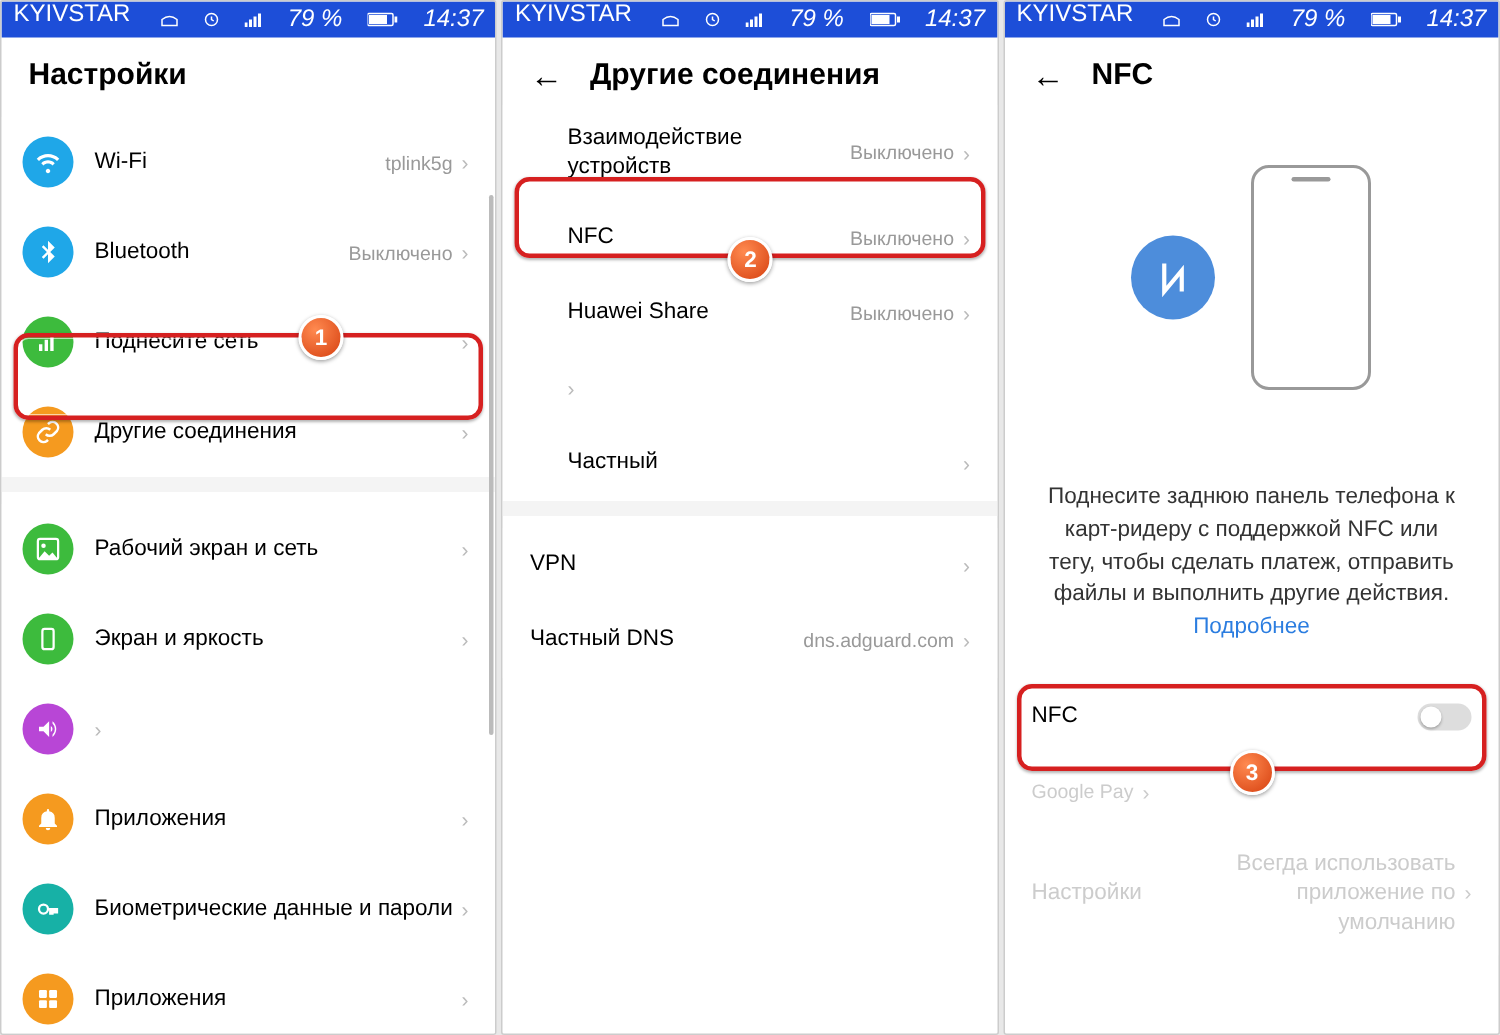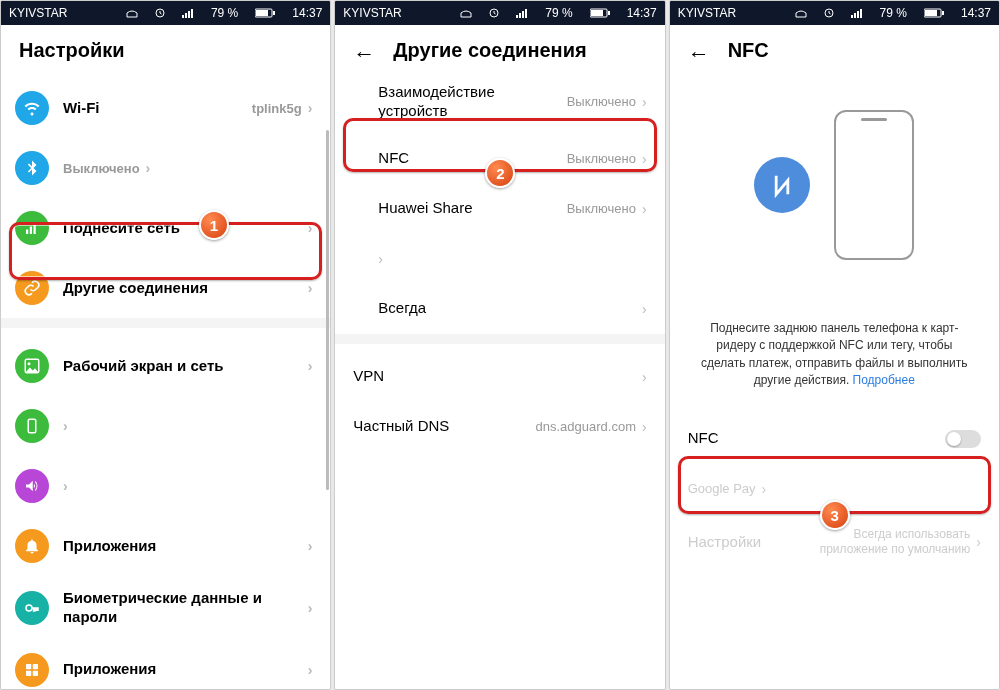--- a/index.html
+++ b/index.html
@@ -1,46 +1,46 @@
 <!DOCTYPE html>
 <html><head>
 <meta charset="utf-8">
 <style>
   * { box-sizing: border-box; margin: 0; padding: 0; }
   body { background: #e8e8e8; font-family: -apple-system, "Helvetica Neue", Arial, sans-serif; width: 1000px; height: 690px; display: flex; gap: 3px; padding: 0; }
   .phone { position: relative; background: #fff; flex: 1; border: 1px solid #ccc; border-radius: 2px; display: flex; flex-direction: column; overflow: hidden; }
-  .statusbar { background: #0f172a; color: #fff; height: 24px; display: flex; align-items: center; justify-content: space-between; padding: 0 8px; font-size: 12px; font-weight: 500; }
-  .status-right { display: flex; align-items: center; gap: 17px; }
+  .statusbar { background: #1d4ed8; color: #fff; height: 24px; display: flex; justify-content: space-between; padding: 0 8px; font-size: 16px; font-weight: 500; }
+  .status-right { display: flex; align-items: center; gap: 17px; font-style: italic; }
   .status-right svg { display: block; }
   .header { display: flex; align-items: center; padding: 14px 18px 8px; font-size: 20px; font-weight: 600; color: #000; gap: 18px; }
   .header .back { font-size: 22px; font-weight: 400; line-height: 1; }
   .content { flex: 1; overflow: hidden; position: relative; }
   .group { background: #fff; margin-top: 8px; }
   .group:first-child { margin-top: 0; padding-left: 25px; }
   .row { display: flex; align-items: center; padding: 13px 18px; min-height: 50px; position: relative; }
-  .row.with-icon { padding-left: 14px; font-weight: bold; }
+  .row.with-icon { padding-left: 14px; }
   .icon { width: 34px; height: 34px; border-radius: 50%; display: flex; align-items: center; justify-content: center; color: #fff; margin-right: 14px; flex-shrink: 0; }
   .icon svg { width: 18px; height: 18px; }
   .label { flex: 1; font-size: 15px; color: #000; line-height: 1.25; }
   .value { font-size: 13px; color: #999; margin-right: 6px; text-align: right; }
   .chev { color: #bbb; font-size: 14px; }
   .divider-gap { height: 10px; background: #f4f4f4; }
   .disabled .label, .disabled .value, .disabled .chev { color: #ccc; }
   .scroll-indicator { position: absolute; right: 1px; top: 60px; width: 3px; height: 360px; background: #bbb; border-radius: 2px; }
   .highlight { position: absolute; border: 3px solid #d62020; border-radius: 10px; pointer-events: none; box-shadow: inset 0 0 0 1px rgba(255,255,255,0.6), 0 1px 2px rgba(0,0,0,0.3); }
   .badge { position: absolute; width: 30px; height: 30px; border-radius: 50%; display: flex; align-items: center; justify-content: center; color: #fff; font-size: 15px; font-weight: bold; background: radial-gradient(circle at 35% 30%, #ff8a50, #d64010); border: 2px solid #fff; box-shadow: 0 1px 3px rgba(0,0,0,.4); pointer-events: none; z-index: 10; }
   .nfc-illustration { display: flex; justify-content: center; align-items: center; gap: 24px; padding: 40px 0 50px; }
   .nfc-logo { width: 56px; height: 56px; background: #4d8ddb; border-radius: 50%; display: flex; align-items: center; justify-content: center; color: #fff; font-weight: bold; }
   .phone-outline { width: 80px; height: 150px; border: 2px solid #999; border-radius: 12px; position: relative; }
   .phone-outline::before { content: ""; position: absolute; top: 6px; left: 50%; transform: translateX(-50%); width: 26px; height: 3px; background: #999; border-radius: 2px; }
-  .help-text { font-size: 12px; color: #333; text-align: center; padding: 10px 26px 16px; line-height: 1.45; }
+  .help-text { font-size: 15px; color: #333; text-align: center; padding: 10px 26px 16px; line-height: 1.45; }
   .help-text .link { color: #2b7de0; }
   .toggle { width: 36px; height: 18px; background: #ddd; border-radius: 10px; position: relative; }
   .toggle::after { content: ""; position: absolute; width: 14px; height: 14px; background: #fff; border-radius: 50%; top: 2px; left: 2px; box-shadow: 0 1px 2px rgba(0,0,0,.3); }
-  .value-multi { font-size: 12px; color: #ccc; text-align: right; line-height: 1.3; }
+  .value-multi { font-size: 15px; color: #ccc; text-align: right; line-height: 1.3; }
 </style>
 </head>
 <body>
 
 <div class="phone">
   <div class="statusbar">
     <span>KYIVSTAR</span>
     <div class="status-right">
       <svg width="12" height="10" viewBox="0 0 12 10">
           <path d="M1 9 L1 5 Q6 1 11 5 L11 9 Z" fill="none" stroke="#fff" stroke-width="1"></path>
@@ -79,20 +79,21 @@
         <span class="label">Wi-Fi</span>
         <span class="value">tplink5g</span>
         <span class="chev">›</span>
       </div>
       <div class="row with-icon">
         <div class="icon" style="background:#1fa7e8">
             <svg viewBox="0 0 24 24" fill="#fff">
               <path d="M12 2l6 6-4 4 4 4-6 6V14l-4 4-1.5-1.5L11 12 6.5 7.5 8 6l4 4V2z"></path>
             </svg>
           </div>
+        <span class="label">Bluetooth</span>
         <span class="value">Выключено</span>
         <span class="chev">›</span>
       </div>
       <div class="row with-icon">
         <div class="icon" style="background:#3dbb3d">
             <svg viewBox="0 0 24 24" fill="#fff">
               <path d="M4 20h3v-6H4v6zm5 0h3V10H9v10zm5 0h3V4h-3v16z"></path>
             </svg>
           </div>
         <span class="label">Поднесите сеть</span>
@@ -120,20 +121,21 @@
           </div>
         <span class="label">Рабочий экран и сеть</span>
         <span class="chev">›</span>
       </div>
       <div class="row with-icon">
         <div class="icon" style="background:#3dbb3d">
             <svg viewBox="0 0 24 24" fill="none" stroke="#fff" stroke-width="2">
               <rect x="7" y="3" width="10" height="18" rx="2"></rect>
             </svg>
           </div>
+        <span class="label">Экран и яркость</span>
         <span class="chev">›</span>
       </div>
       <div class="row with-icon">
         <div class="icon" style="background:#b846d6">
             <svg viewBox="0 0 24 24" fill="#fff">
               <path d="M4 10v4h4l5 5V5L8 10H4zm12 2a3 3 0 0 0-1.5-2.6v5.2A3 3 0 0 0 16 12zm0-7v2a7 7 0 0 1 0 10v2a9 9 0 0 0 0-14z"></path>
             </svg>
           </div>
         <span class="chev">›</span>
       </div>
@@ -220,21 +222,21 @@
       </div>
       <div class="row">
         <span class="label">Huawei Share</span>
         <span class="value">Выключено</span>
         <span class="chev">›</span>
       </div>
       <div class="row">
         <span class="chev">›</span>
       </div>
       <div class="row">
-        <span class="label">Всегда</span>
+        <span class="label">Частный</span>
         <span class="chev">›</span>
       </div>
     </div>
     <div class="divider-gap"></div>
     <div class="group">
       <div class="row">
         <span class="label">VPN</span>
         <span class="chev">›</span>
       </div>
       <div class="row">

